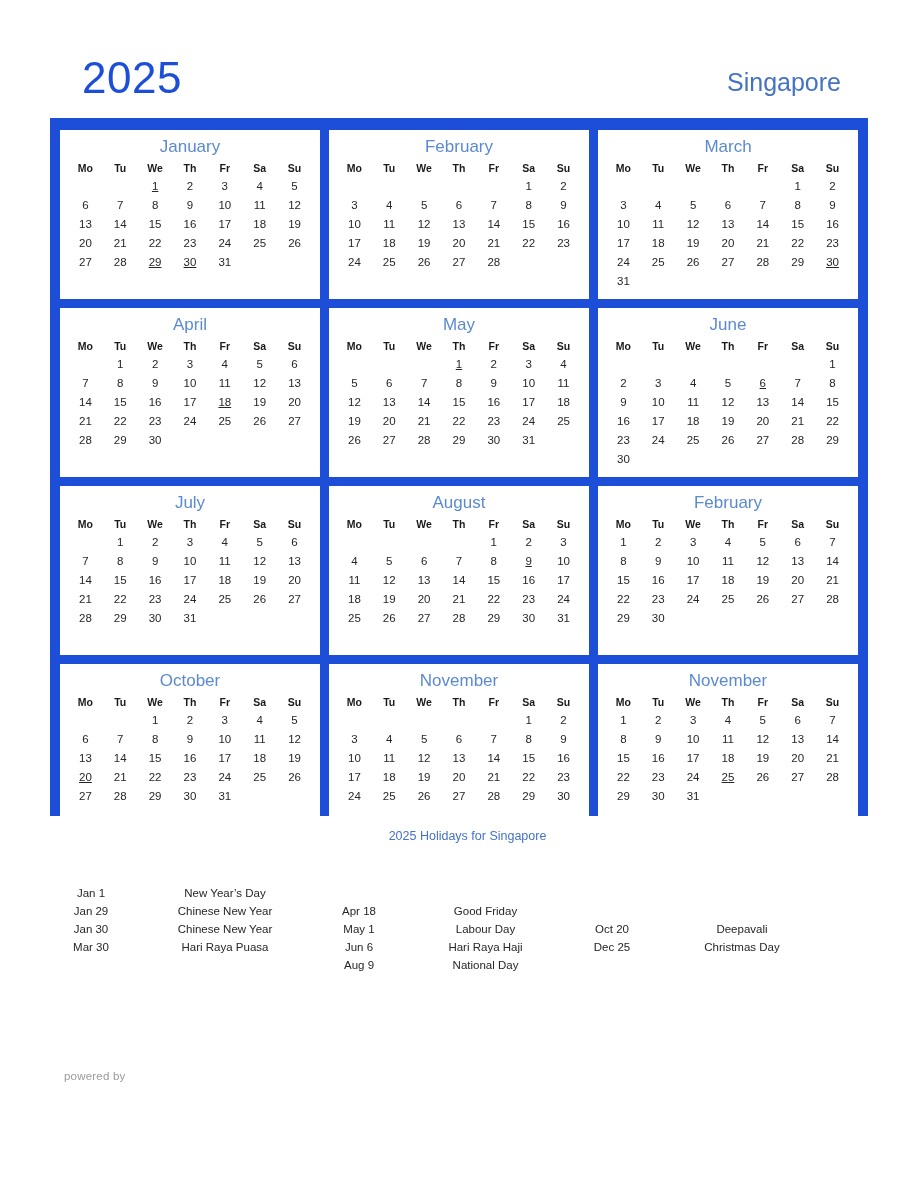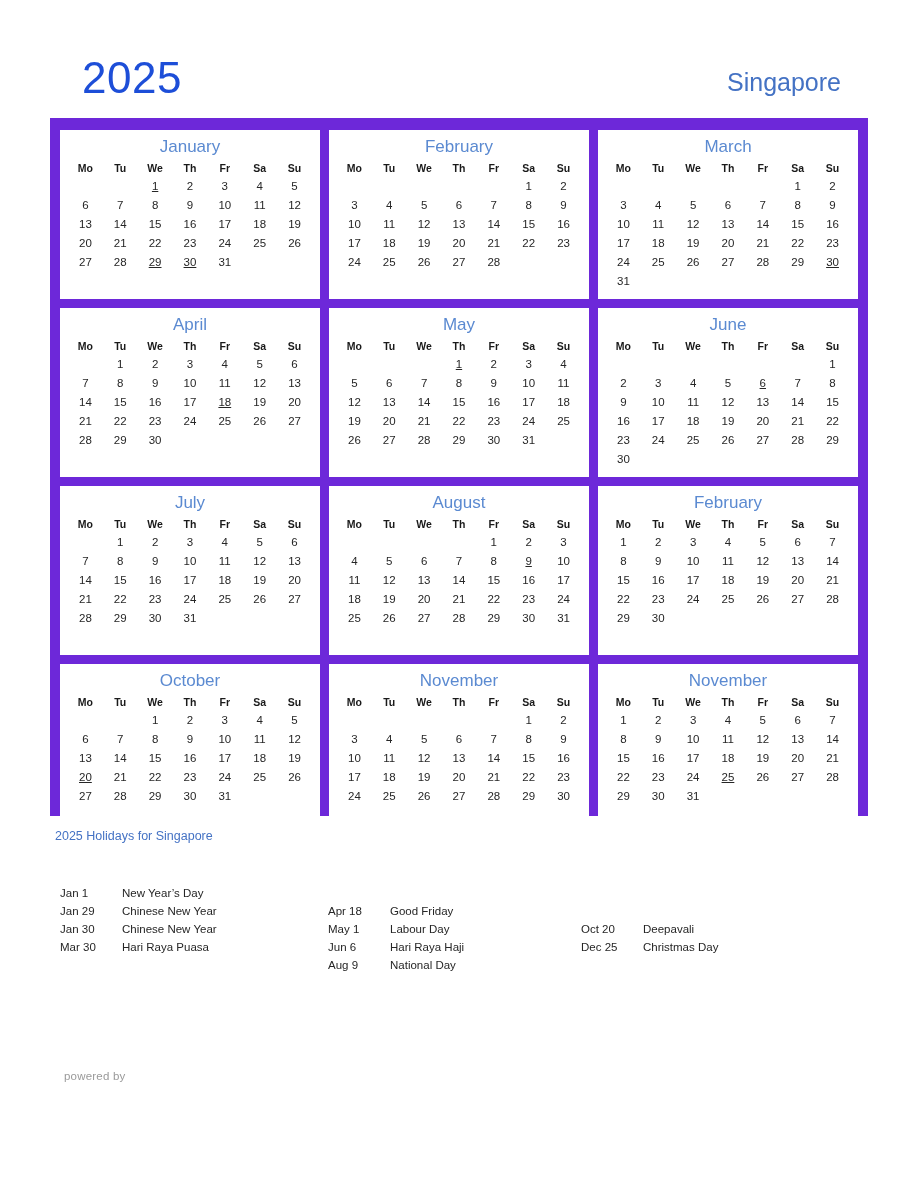--- a/index.html
+++ b/index.html
@@ -43,21 +43,21 @@
     line-height: 1;
   }
 
   
   .calendar-panel {
     position: absolute;
     left: 50px;
     top: 118px;
     width: 818px;
     height: 698px;
-    background: #6d28d9;
+    background: #1d4ed8;
     padding: 12px 10px;
   }
   .months-grid {
     display: grid;
     grid-template-columns: repeat(3, 1fr);
     grid-template-rows: repeat(4, 1fr);
     column-gap: 9px;
     row-gap: 9px;
     width: 100%;
     height: 100%;
@@ -104,20 +104,21 @@
     text-decoration: underline;
   }
   td.empty-day { color: transparent; }
 
   
   .holidays-section {
     position: absolute;
     left: 50px;
     top: 828px;
     width: 830px;
+    text-align: center;
   }
   .holidays-heading {
     color: #4472c4;
     font-size: 12.5px;
     font-weight: 400;
     line-height: 16px;
     margin-bottom: 12px;
     padding-left: 5px;
   }
   .holidays-columns {

